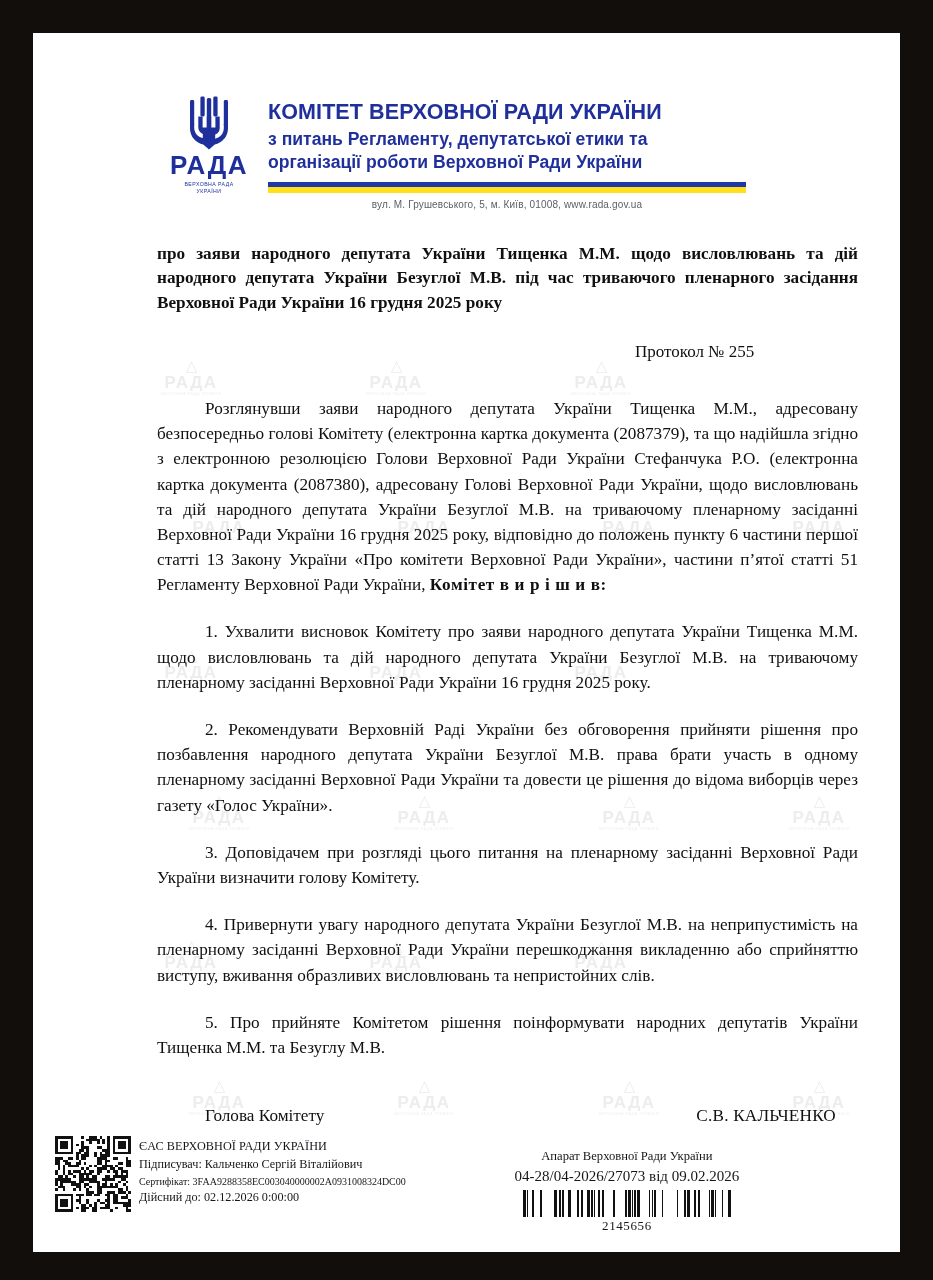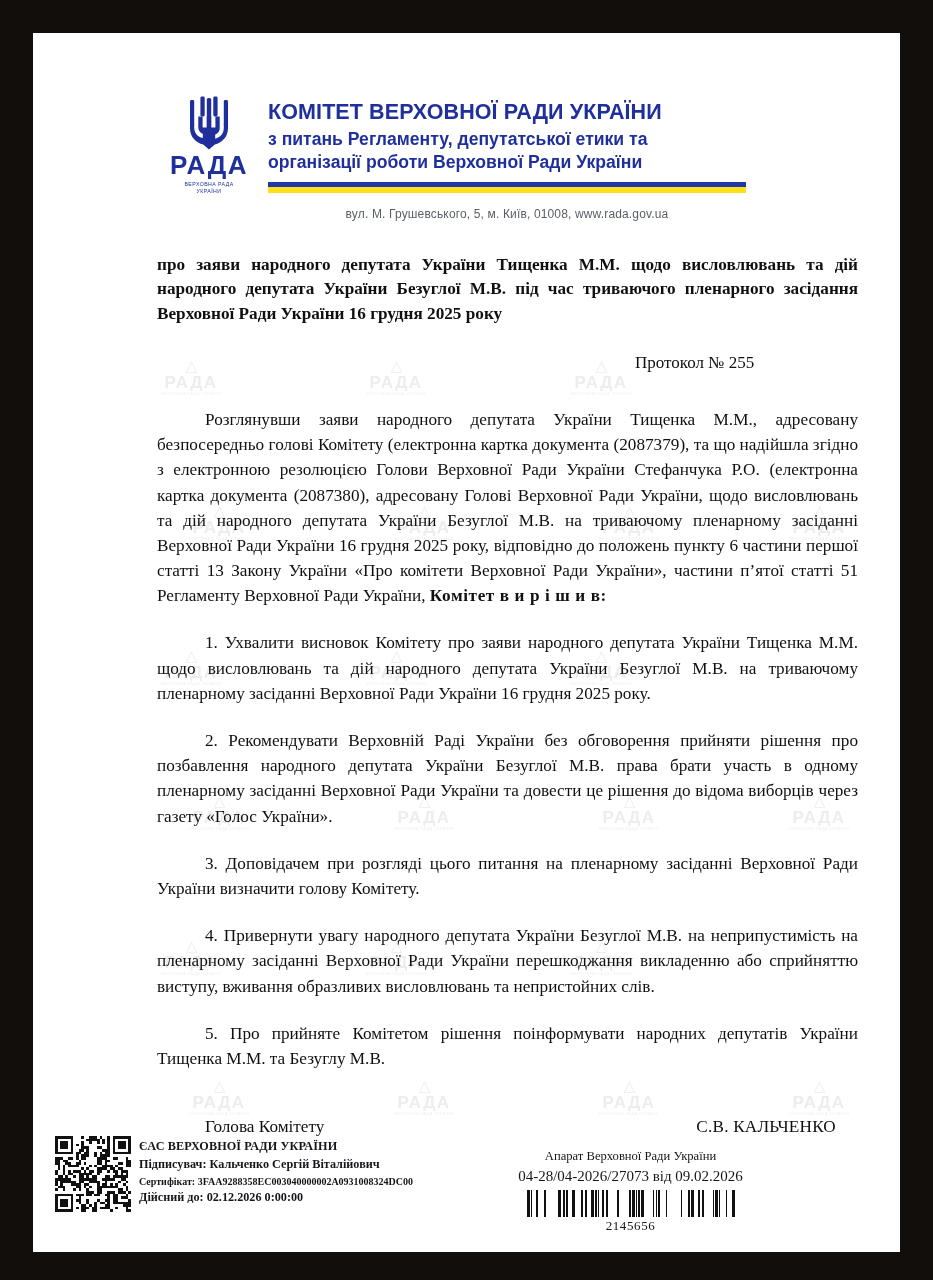--- a/index.html
+++ b/index.html
@@ -124,26 +124,26 @@
   .org-line2 { margin-top: 2px; }
   .flagbar {
     margin-top: 8px;
     width: 478px;
     height: 11px;
   }
   .flagbar .blue { height: 5px; background: #1f3aa8; }
   .flagbar .yellow { height: 6px; background: #ffe01a; }
   .address {
     font-family: "Liberation Sans", sans-serif;
-    font-size: 12px;
+    font-size: 10px;
     color: #5a5f66;
     letter-spacing: .15px;
     text-align: center;
     width: 478px;
-    margin-top: 14px;
+    margin-top: 6px;
   }
   
   .doc {
     margin: 0 42px 0 124px;
     padding-right: 0;
   }
   .doc-heading {
     text-align: center;
     font-weight: 700;
     font-size: 16.5px;
@@ -208,21 +208,20 @@
     align-items: flex-start;
     padding: 0 14px 0 14px;
     z-index: 3;
   }
   .sig-stamp {
     display: flex;
     align-items: flex-start;
     gap: 8px;
     flex: 0 0 auto;
     padding-left: 8px;
-    font-weight: bold;
   }
   .qr {
     width: 76px; height: 76px;
     flex: 0 0 76px;
   }
   .sig-lines {
     font-family: "Liberation Serif", serif;
     color: #15161a;
     padding-top: 2px;
   }

